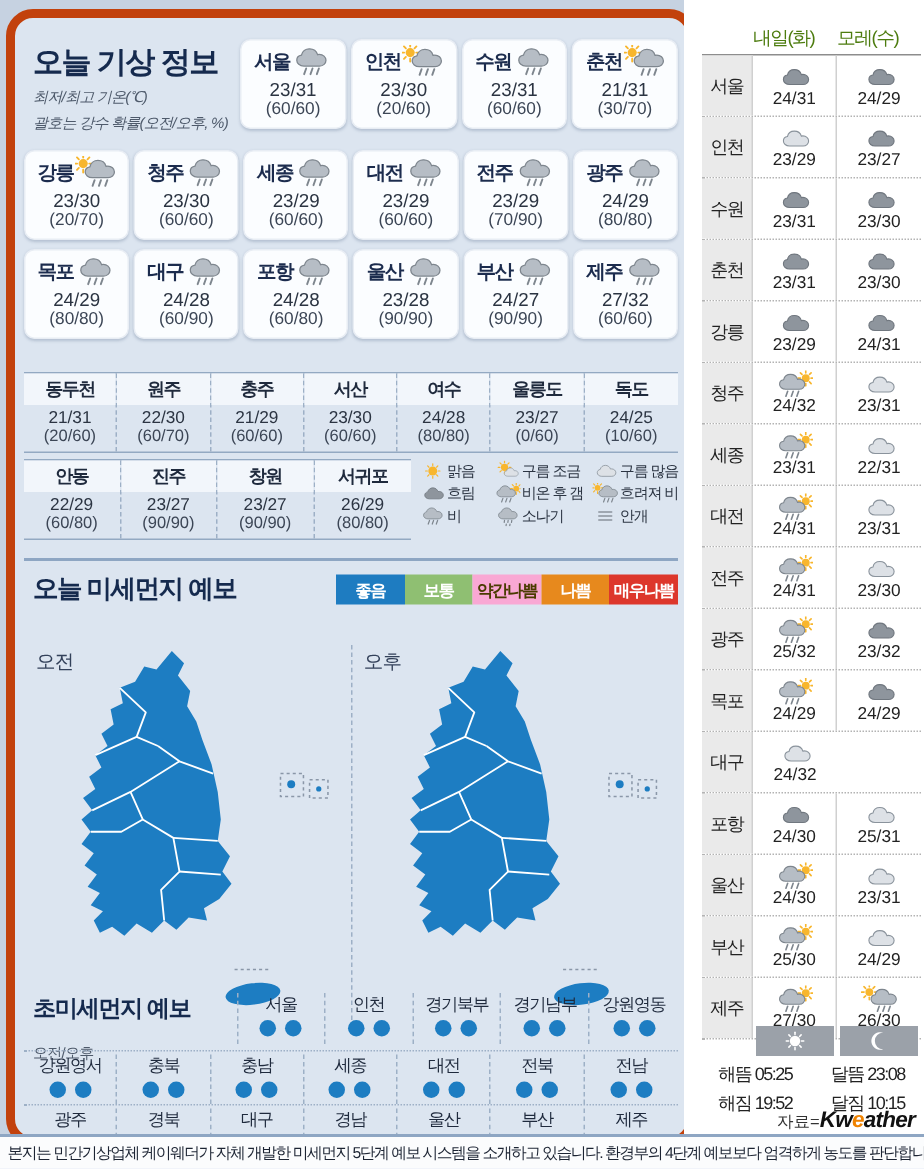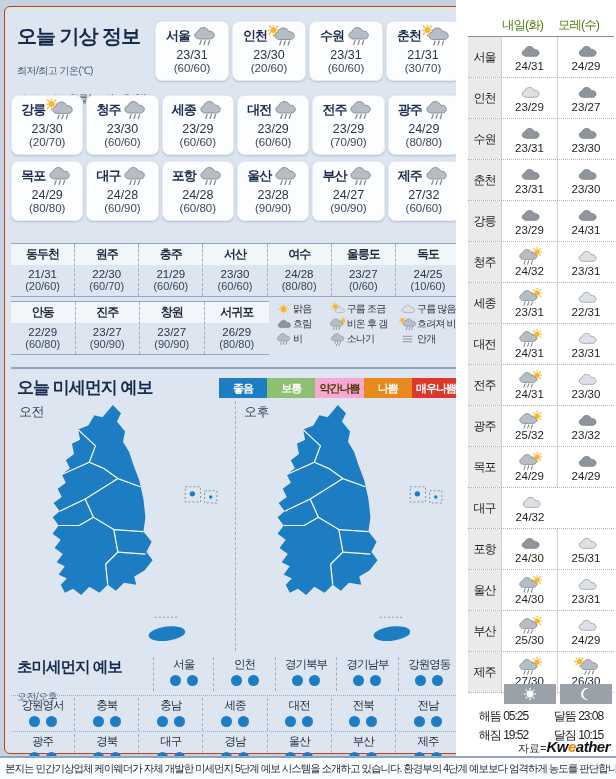--- a/index.html
+++ b/index.html
@@ -1,22 +1,22 @@
 <!DOCTYPE html>
 <html><head>
 <meta charset="utf-8">
 <style>
   html,body{margin:0;padding:0;}
   body{width:616px;height:779px;background:#ffffff;font-family:"Liberation Sans",sans-serif;position:relative;overflow:hidden;}
   .page{position:absolute;inset:0;}
   .left-bg{position:absolute;left:0;top:0;width:456px;height:756px;background:#c6d2e1;}
-  .main-panel{position:absolute;left:4px;top:6px;width:448px;height:746px;background:#dce5f0;border:1px solid #c2410c;border-radius:6px;padding-left:13px;}
+  .main-panel{position:absolute;left:4px;top:6px;width:448px;height:746px;background:#dce5f0;border:6px solid #c2410c;border-radius:18px;}
   .title-block{position:absolute;left:12px;top:16px;width:140px;}
   .page-title{font-size:20px;font-weight:bold;color:#152a4e;letter-spacing:-1px;white-space:nowrap;}
-  .note{font-size:10px;color:#4e5a6b;margin-top:14px;letter-spacing:-0.5px;white-space:nowrap;}
+  .note{font-size:10px;color:#4e5a6b;margin-top:3px;letter-spacing:-0.5px;white-space:nowrap;font-style:italic;}
   .cards-row{position:absolute;display:grid;gap:3px;}
   .row1{left:150px;right:6px;top:14px;grid-template-columns:repeat(4,1fr);}
   .row2{left:6px;right:6px;top:88px;grid-template-columns:repeat(6,1fr);}
   .row3{left:6px;right:6px;top:154px;grid-template-columns:repeat(6,1fr);}
   .card{background:#fbfdff;border:1px solid #e8edf4;border-radius:7px;height:60px;text-align:center;padding-top:3px;box-sizing:border-box;box-shadow:0 1px 2px rgba(90,110,140,.3);}
   .card-top{display:flex;align-items:center;justify-content:center;gap:1px;height:22px;}
   .card-city{font-weight:bold;font-size:13px;color:#1c2c4e;letter-spacing:-1px;}
   .card-temp{font-size:12.5px;color:#2b3442;margin-top:1px;}
   .card-pop{font-size:11.5px;color:#3c4656;}
   .regional-table{position:absolute;border-top:1px solid #93a9c2;border-bottom:1px solid #93a9c2;display:grid;}
@@ -27,21 +27,21 @@
   .rt-name{background:#f2f6fb;font-weight:bold;font-size:12px;color:#1f2a3d;text-align:center;padding:2px 0;letter-spacing:-1px;}
   .rt-temp{font-size:11.5px;color:#2b3442;text-align:center;margin-top:3px;}
   .rt-pop{font-size:11px;color:#3c4656;text-align:center;padding-bottom:4px;}
   .legend-grid{position:absolute;left:270px;right:6px;top:295px;display:grid;grid-template-columns:29% 38% 33%;row-gap:1px;}
   .lg-item{display:flex;gap:1px;font-size:10px;color:#2b3442;letter-spacing:-0.8px;white-space:nowrap;}
   .divider{position:absolute;left:6px;right:6px;top:360px;border-top:2px solid #8ea6c3;}
   .dust-title{position:absolute;left:12px;top:369px;font-size:17px;font-weight:bold;color:#152a4e;letter-spacing:-1px;white-space:nowrap;}
   .dust-chips{position:absolute;left:178px;right:6px;top:371px;display:flex;}
   .chip{flex:1;height:20px;display:flex;align-items:center;justify-content:center;font-size:11px;font-weight:bold;letter-spacing:-1px;}
   .maps{position:absolute;left:6px;right:6px;top:394px;height:250px;display:flex;}
-  .map-box{position:relative;width:50%;height:100%;}
+  .map-box{position:relative;width:50%;height:100%;margin-top:24px;}
   .map-box.first{border-right:1px dashed #9db0c6;}
   .map-canvas{position:absolute;inset:0;}
   .map-canvas svg{width:100%;height:100%;}
   .map-label{position:absolute;left:8px;top:2px;font-size:13px;color:#33415a;letter-spacing:-0.5px;}
   .uf-title{position:absolute;left:12px;top:650px;font-size:15.5px;font-weight:bold;color:#152a4e;letter-spacing:-1px;white-space:nowrap;}
   .uf-sub{position:absolute;left:12px;top:683px;font-size:10px;color:#4e5a6b;letter-spacing:-0.5px;}
   .uf-row{position:absolute;display:grid;}
   .uf1{left:148px;right:6px;top:650px;height:34px;grid-template-columns:repeat(5,1fr);}
   .uf2{left:6px;right:6px;top:688px;height:33px;grid-template-columns:repeat(7,1fr);border-top:1px dotted #9db0c6;padding-top:2px;}
   .uf3{left:6px;right:6px;top:724px;height:30px;grid-template-columns:repeat(7,1fr);border-top:1px dotted #9db0c6;padding-top:2px;}

